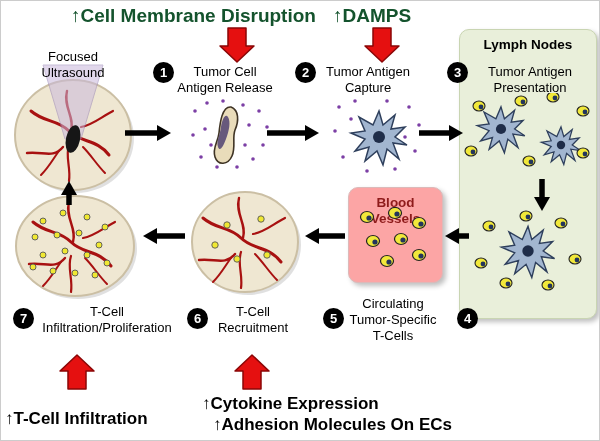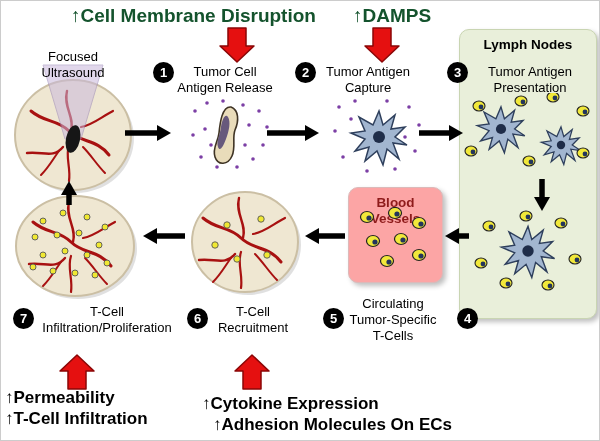--- a/index.html
+++ b/index.html
@@ -295,21 +295,21 @@
     </g>
     <g fill="#e51010" stroke="#8a0606" stroke-width="1.5" stroke-linejoin="round">
       <polygon points="227,27 245,27 245,45 253,45 236,61 219,45 227,45"></polygon>
       <polygon points="372,27 390,27 390,45 398,45 381,61 364,45 372,45"></polygon>
       <polygon points="76,354 93,370 85,370 85,388 67,388 67,370 59,370"></polygon>
       <polygon points="251,354 268,370 260,370 260,388 242,388 242,370 234,370"></polygon>
     </g>
   </svg>
 
   <div class="abs heading" style="left:70px; top:4px;">↑Cell Membrane Disruption</div>
-  <div class="abs heading" style="left:332px; top:4px;margin-left:20px;">↑DAMPS</div>
+  <div class="abs heading" style="left:332px; top:4px;">↑DAMPS</div>
 
   <div class="abs sublabel" style="left:10px; top:48px; width:124px;">Focused
 Ultrasound</div>
 
   <div class="abs badge" style="left:152px; top:61px;">1</div>
   <div class="abs badge" style="left:294px; top:61px;">2</div>
   <div class="abs badge" style="left:446px; top:61px;">3</div>
   <div class="abs badge" style="left:456px; top:307px;">4</div>
   <div class="abs badge" style="left:322px; top:307px;">5</div>
   <div class="abs badge" style="left:186px; top:307px;">6</div>
@@ -322,18 +322,17 @@
   <div class="abs sublabel" style="left:468px; top:63px; width:122px;">Tumor Antigen
 Presentation</div>
   <div class="abs sublabel" style="left:340px; top:295px; width:104px;">Circulating
 Tumor-Specific
 T-Cells</div>
   <div class="abs sublabel" style="left:206px; top:303px; width:92px;">T-Cell
 Recruitment</div>
   <div class="abs sublabel" style="left:30px; top:303px; width:152px;">T-Cell
 Infiltration/Proliferation</div>
 
-  <div class="abs bottom-text" style="left:4px; top:387px;">↑Permeability</div>
   <div class="abs bottom-text" style="left:4px; top:408px;">↑T-Cell Infiltration</div>
   <div class="abs bottom-text" style="left:201px; top:393px;">↑Cytokine Expression</div>
   <div class="abs bottom-text" style="left:212px; top:414px;">↑Adhesion Molecules On ECs</div>
 
 </div>
 
 </body></html>

